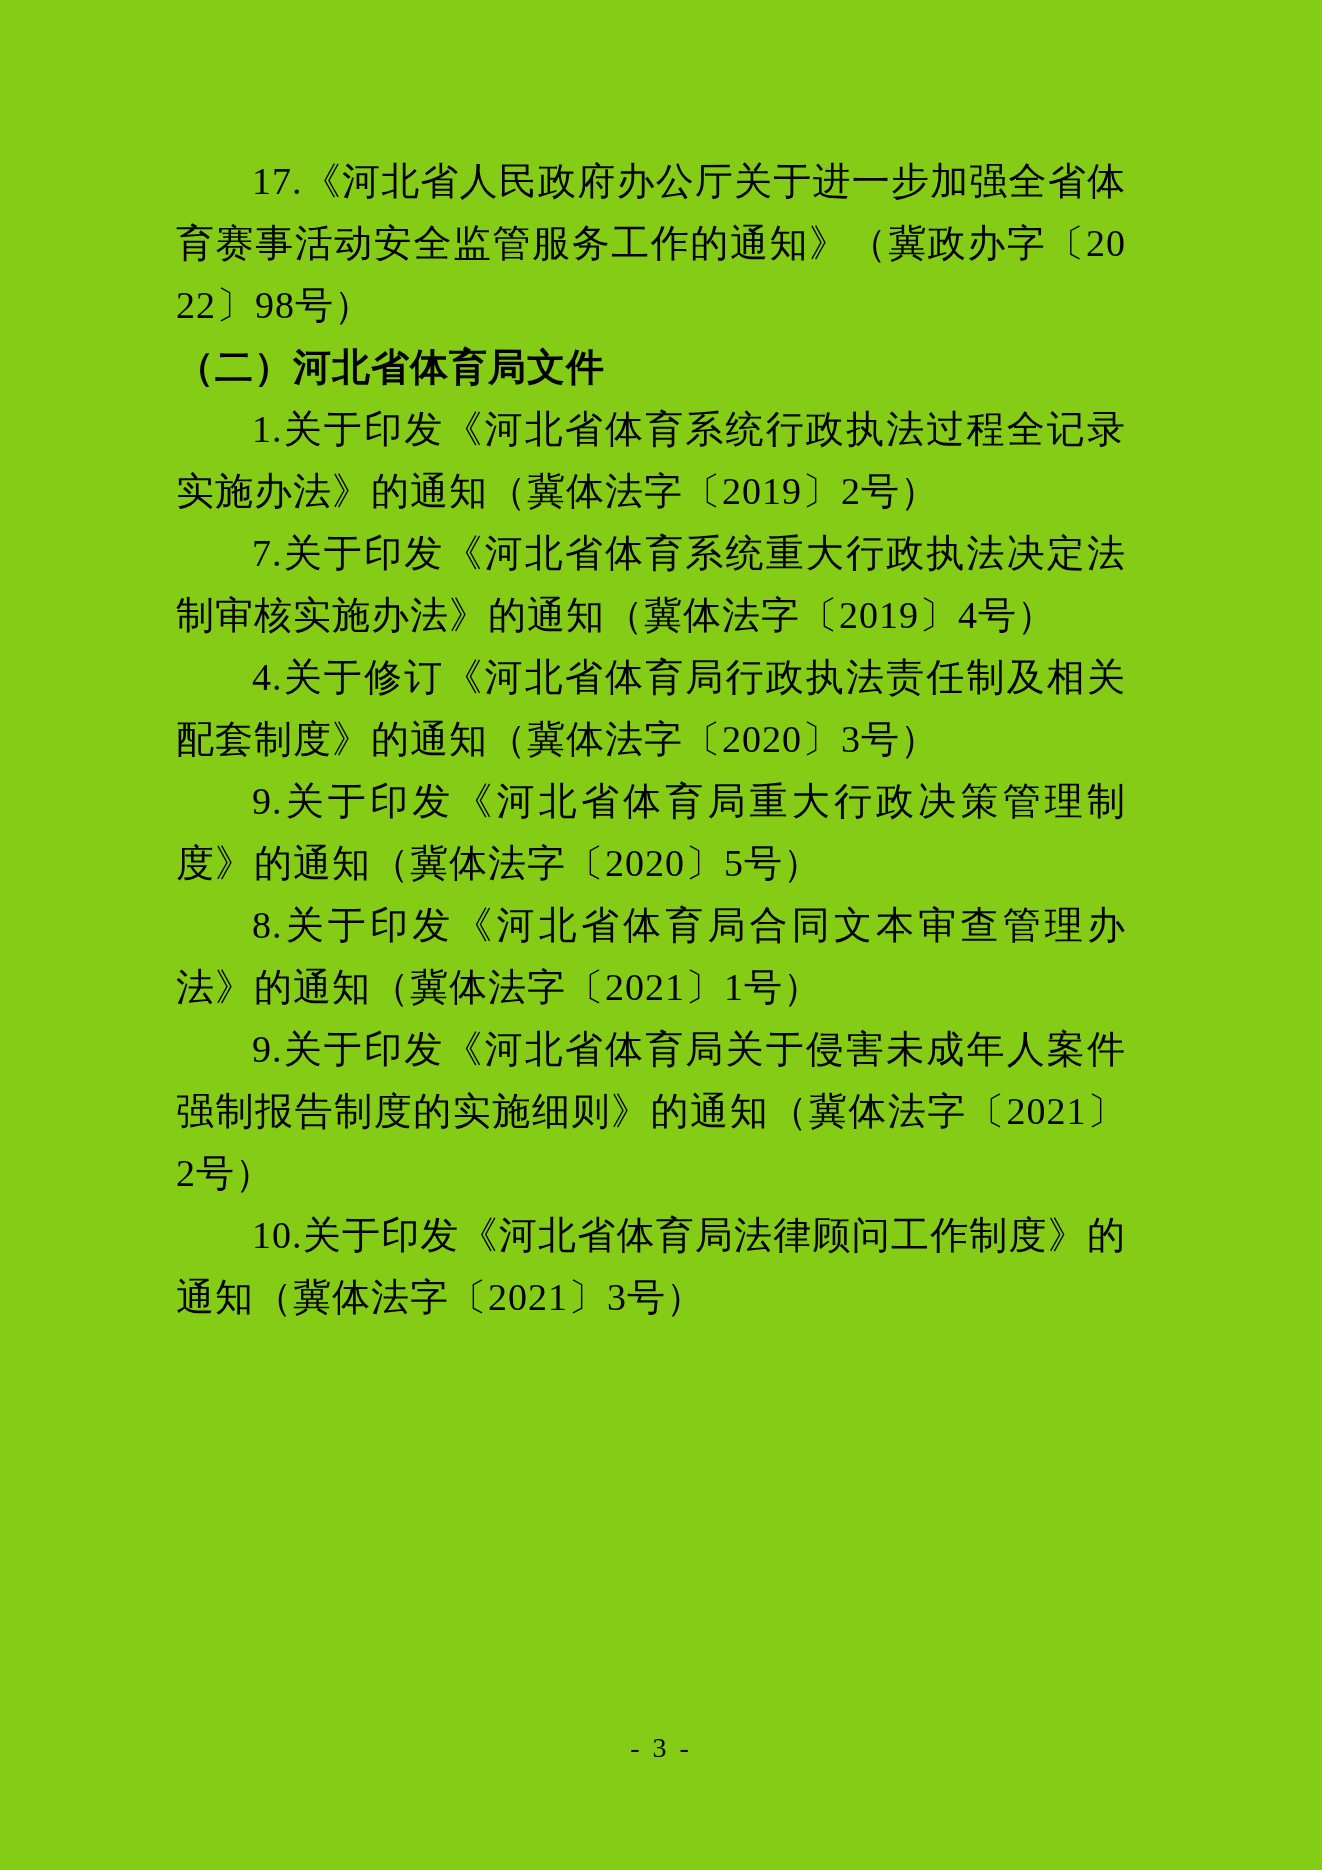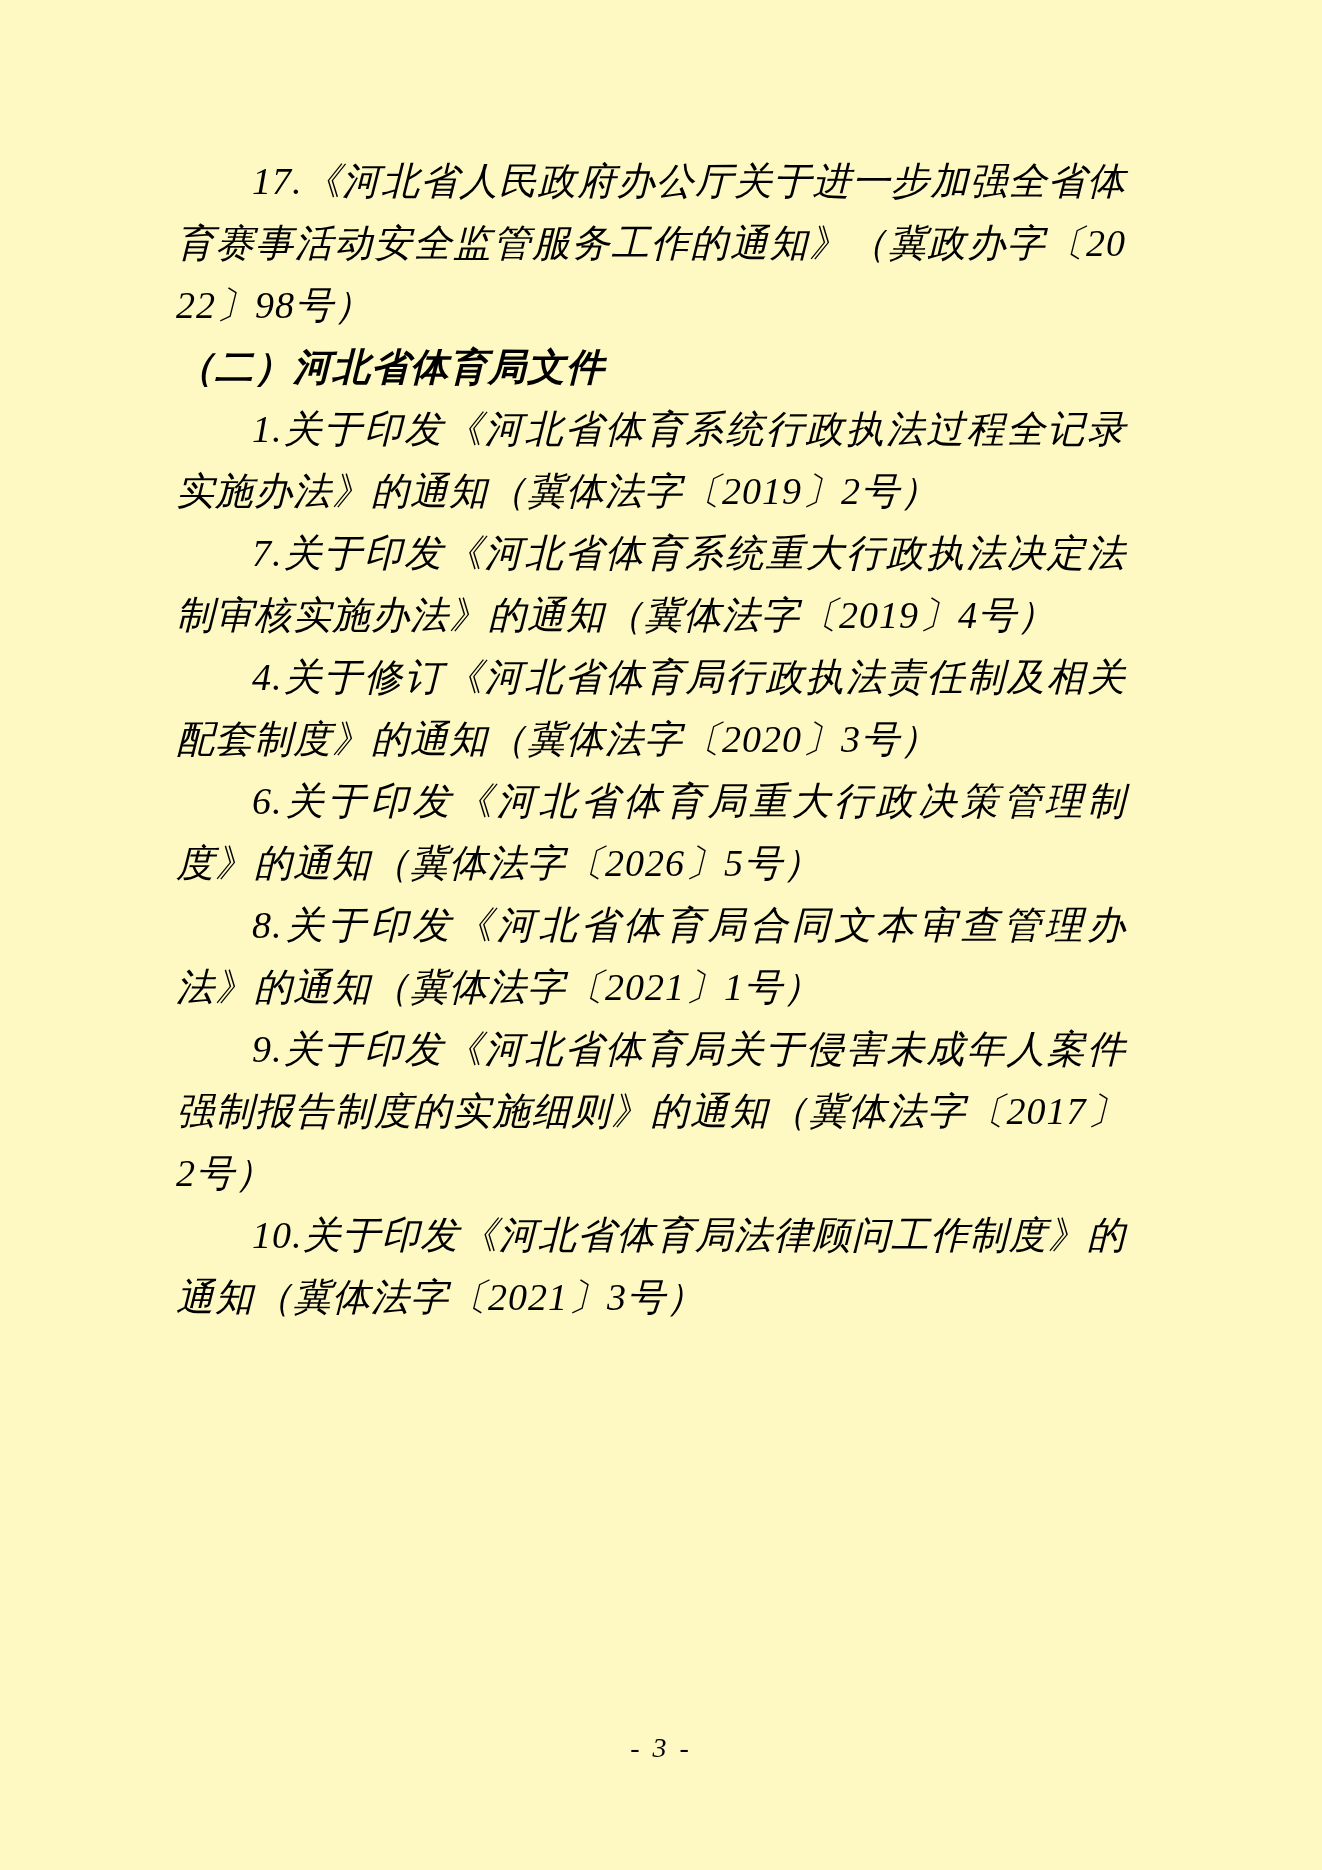--- a/index.html
+++ b/index.html
@@ -10,23 +10,22 @@
     width: 1322px;
     height: 1870px;
     background: #ffffff;
     color: #000000;
     font-family: "Liberation Serif", "DejaVu Serif", serif;
   }
   .page {
     position: relative;
     width: 1322px;
     height: 1870px;
-    background: #fef9c3;
+    background: #84cc16;
     overflow: hidden;
-    font-style: italic;
   }
   .doc-body {
     position: absolute;
     left: 176px;
     top: 150px;
     width: 950px;
   }
   p.para {
     margin: 0;
     padding: 0;
@@ -57,21 +56,21 @@
 </head>
 <body>
 
 <div class="page">
   <main class="doc-body" id="paragraphs">
       <p class="para">17.《河北省人民政府办公厅关于进一步加强全省体育赛事活动安全监管服务工作的通知》（冀政办字〔2022〕98号）</p>
       <p class="para heading">（二）河北省体育局文件</p>
       <p class="para">1.关于印发《河北省体育系统行政执法过程全记录实施办法》的通知（冀体法字〔2019〕2号）</p>
       <p class="para">7.关于印发《河北省体育系统重大行政执法决定法制审核实施办法》的通知（冀体法字〔2019〕4号）</p>
       <p class="para">4.关于修订《河北省体育局行政执法责任制及相关配套制度》的通知（冀体法字〔2020〕3号）</p>
-      <p class="para">6.关于印发《河北省体育局重大行政决策管理制度》的通知（冀体法字〔2026〕5号）</p>
+      <p class="para">9.关于印发《河北省体育局重大行政决策管理制度》的通知（冀体法字〔2020〕5号）</p>
       <p class="para">8.关于印发《河北省体育局合同文本审查管理办法》的通知（冀体法字〔2021〕1号）</p>
-      <p class="para">9.关于印发《河北省体育局关于侵害未成年人案件强制报告制度的实施细则》的通知（冀体法字〔2017〕2号）</p>
+      <p class="para">9.关于印发《河北省体育局关于侵害未成年人案件强制报告制度的实施细则》的通知（冀体法字〔2021〕2号）</p>
       <p class="para">10.关于印发《河北省体育局法律顾问工作制度》的通知（冀体法字〔2021〕3号）</p>
     </main>
   <footer class="page-footer">
     <span class="page-number">- 3 -</span>
   </footer>
 </div>
 
 </body></html>

